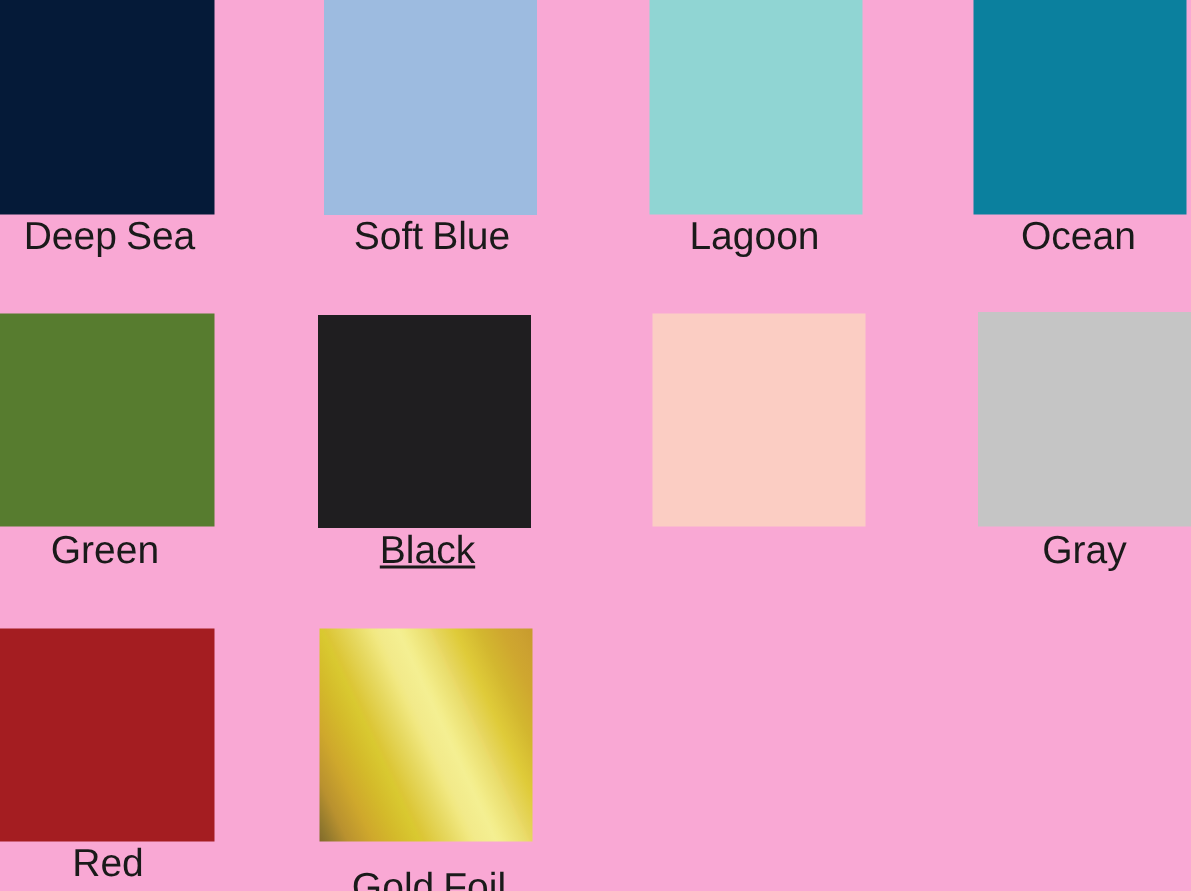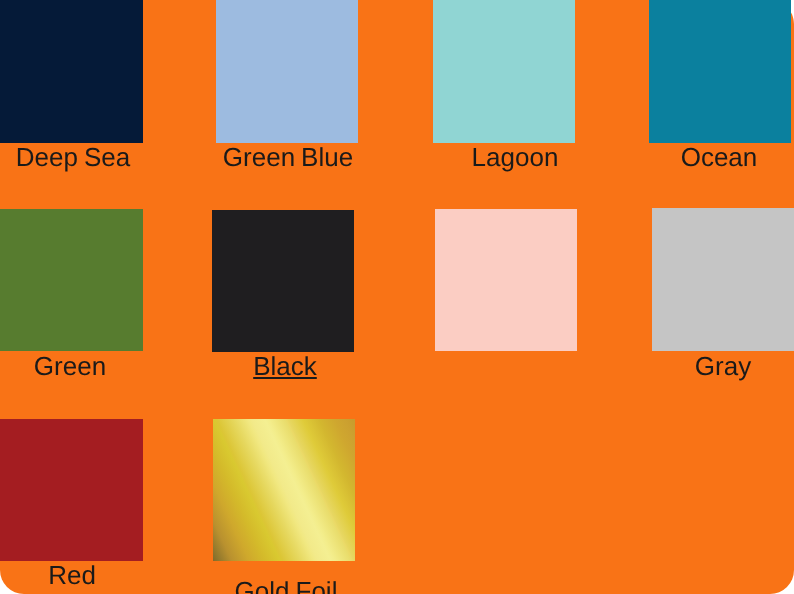--- a/index.html
+++ b/index.html
@@ -11,22 +11,21 @@
   body {
     width: 794px;
     height: 594px;
     overflow: hidden;
     font-family: "Liberation Sans", sans-serif;
   }
   #swatch-grid {
     position: relative;
     width: 794px;
     height: 594px;
-    background: #f97316;
-    border-radius: 24px;
+    background: #f9a8d4;
   }
   .swatch-cell {
     position: absolute;
   }
   .swatch-chip {
     position: absolute;
     left: 0;
     top: 0;
     width: 100%;
     height: 100%;
@@ -53,21 +52,21 @@
   #cell-3  { left: 648.5px; top:  -1.4px; width:142.2px; height:144.1px; }
   #cell-4  { left:   0.0px; top: 208.9px; width:143.3px; height:142.1px; }
   #cell-5  { left: 211.7px; top: 209.9px; width:142.6px; height:142.4px; }
   #cell-6  { left: 434.6px; top: 208.7px; width:142.8px; height:141.9px; }
   #cell-7  { left: 651.5px; top: 208.2px; width:143.5px; height:142.5px; }
   #cell-8  { left:   0.0px; top: 418.9px; width:143.3px; height:141.8px; }
   #cell-9  { left: 212.6px; top: 418.5px; width:142.5px; height:142.2px; }
 
   #label-0 { left:-126.87px; top:144.2px; }
   #label-1 { left:  87.5px; top:144.2px; }
-  #label-2 { left: 303.19px; top:144.2px;margin-left:12px; }
+  #label-2 { left: 303.19px; top:144.2px; }
   #label-3 { left: 518.5px; top:144.2px; }
   #label-4 { left:-130.5px; top:353.4px; }
   #label-5 { left:  84.7px; top:353.4px;text-decoration:underline; }
   #label-6 { left: 306.7px; top:353.4px; }
   #label-7 { left: 523.26px; top:353.4px; }
   #label-8 { left:-128.2px; top:562.4px; }
   #label-9 { left:  85.64px; top:578px; }
 </style>
 </head>
 <body style="background: rgb(255, 255, 255);">
@@ -75,21 +74,21 @@
 <div id="swatch-grid">
 
   <div class="swatch-cell" id="cell-0">
     <div class="swatch-chip" id="chip-0" style="background: rgb(5, 26, 56);"></div>
   </div>
   <div class="swatch-label" id="label-0">Deep Sea</div>
 
   <div class="swatch-cell" id="cell-1">
     <div class="swatch-chip" id="chip-1" style="background: rgb(157, 187, 224);"></div>
   </div>
-  <div class="swatch-label" id="label-1">Green Blue</div>
+  <div class="swatch-label" id="label-1">Soft Blue</div>
 
   <div class="swatch-cell" id="cell-2">
     <div class="swatch-chip" id="chip-2" style="background: rgb(144, 213, 211);"></div>
   </div>
   <div class="swatch-label" id="label-2">Lagoon</div>
 
   <div class="swatch-cell" id="cell-3">
     <div class="swatch-chip" id="chip-3" style="background: rgb(11, 128, 158);"></div>
   </div>
   <div class="swatch-label" id="label-3">Ocean</div>

